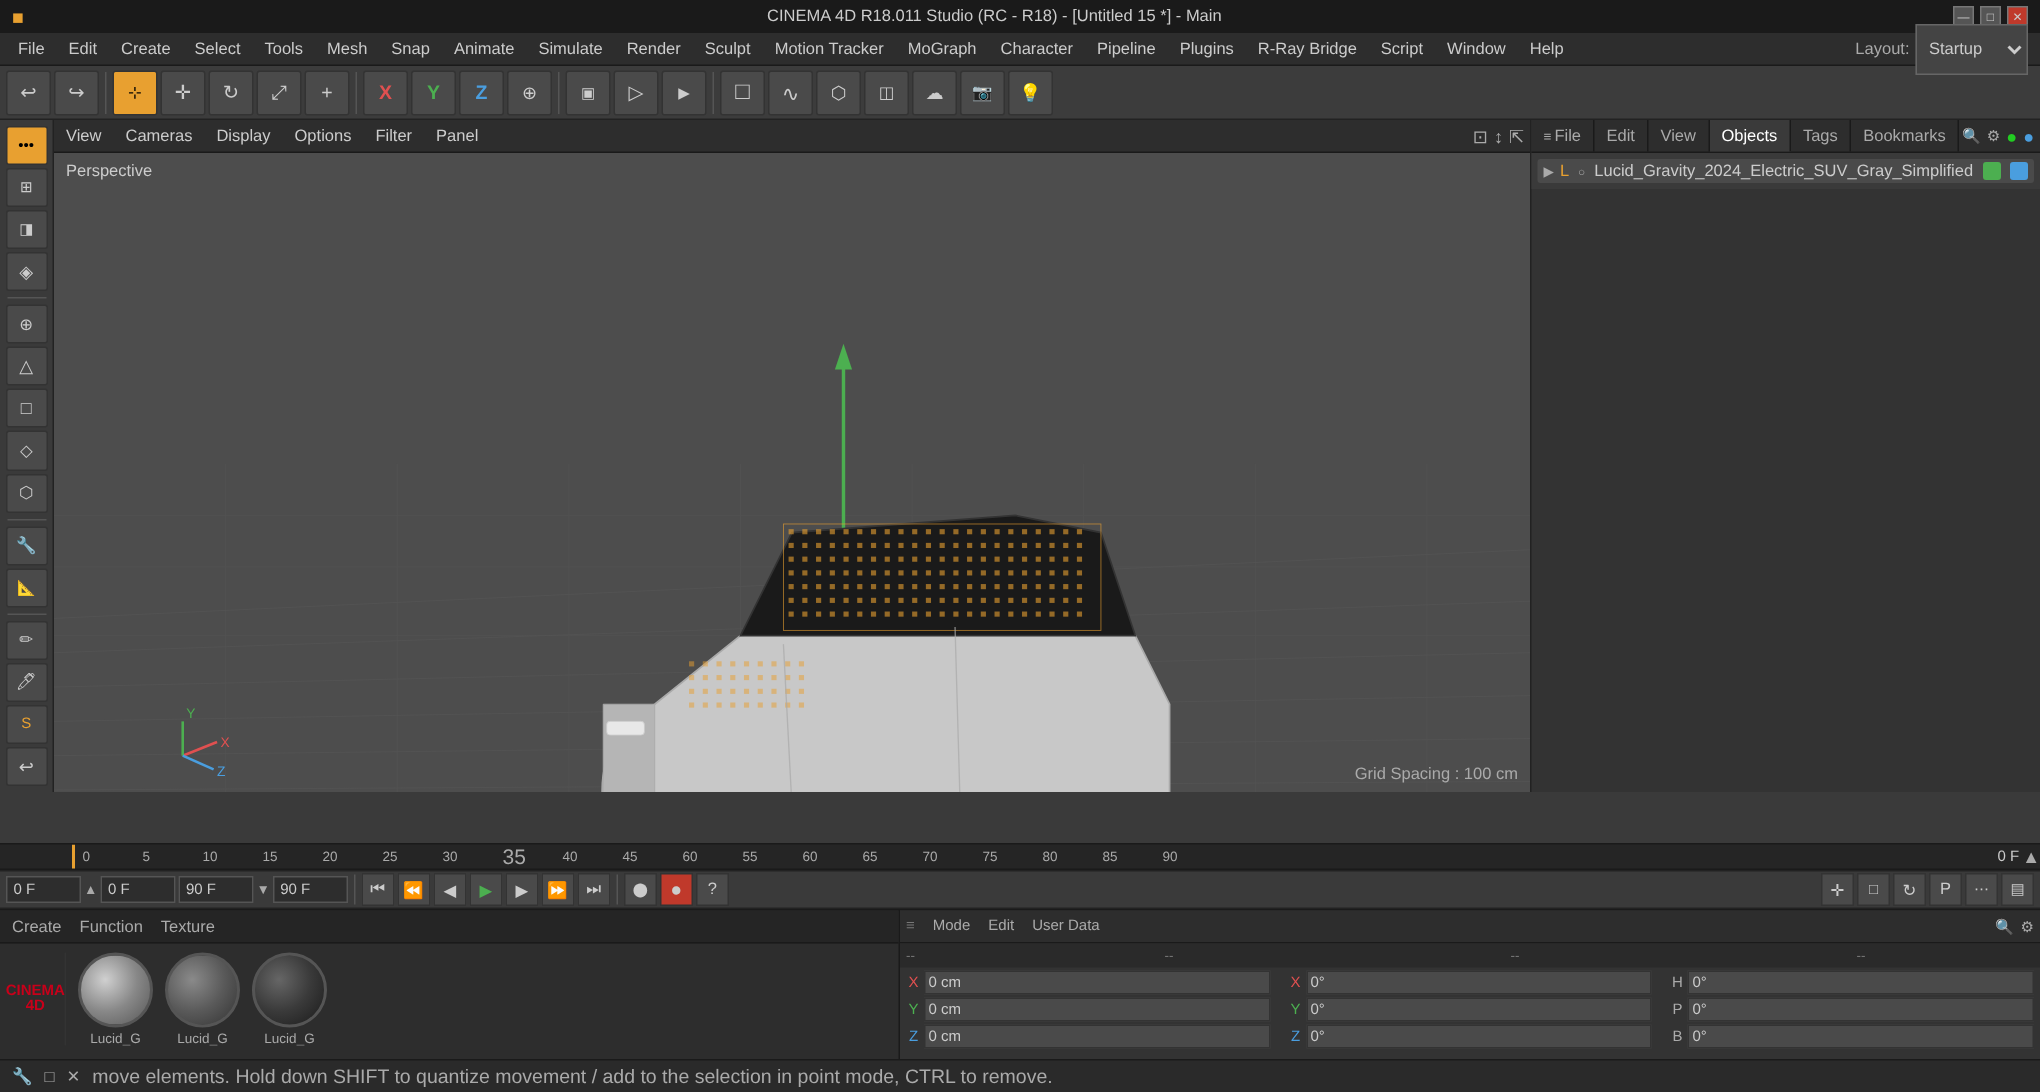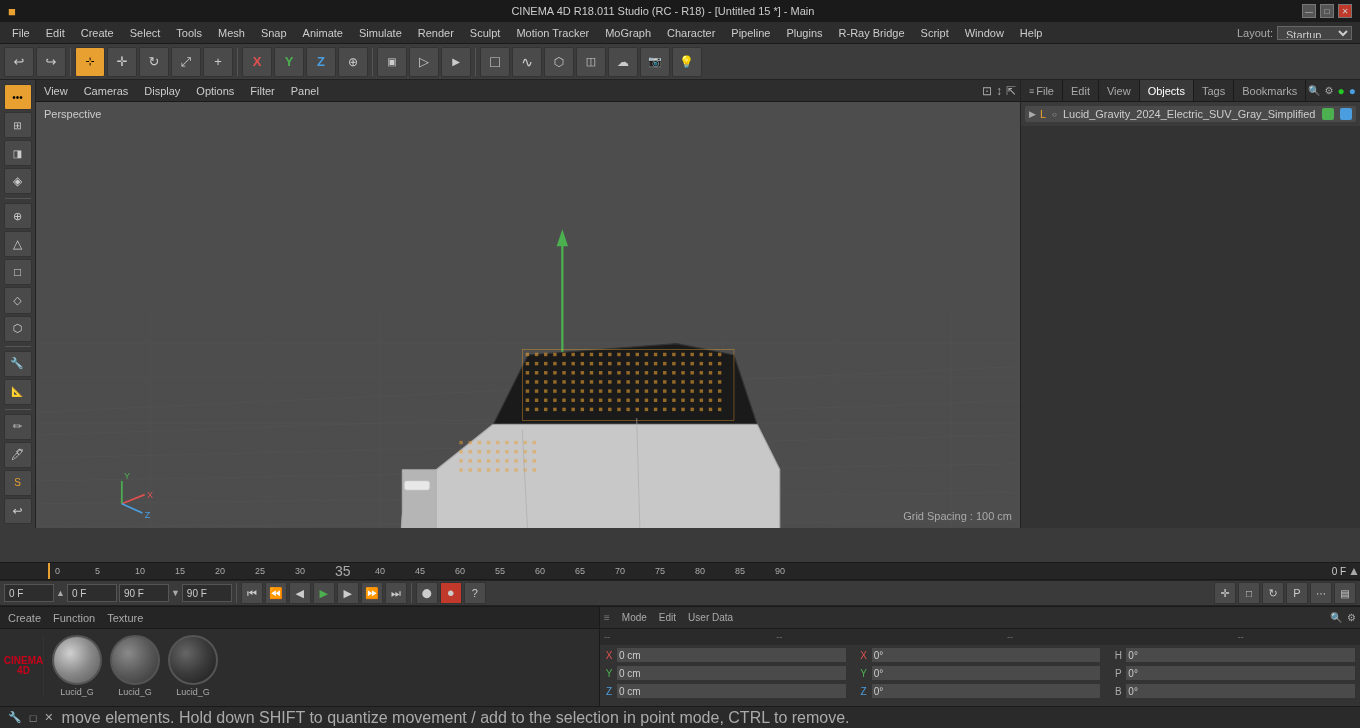--- a/index.html
+++ b/index.html
@@ -53,21 +53,21 @@
       height: 22px;
       display: flex; align-items: center;
     }
     .menu-separator { flex: 1; }
     .layout-area {
       display: flex; align-items: center; gap: 4px; margin-right: 4px;
     }
     .layout-label { color: #aaa; }
     .layout-select {
       background: #444; color: #ccc; border: 1px solid #666;
-      padding: 1px 4px; font-size: 11px; height: 14px;
+      padding: 1px 4px; font-size: 11px; height: 34px;
     }
 
     
     #toolbar {
       background: #3c3c3c;
       height: 36px;
       display: flex;
       align-items: center;
       padding: 0 4px;
       gap: 2px;
@@ -950,15 +950,15 @@
         </div>
 
       </div>
     </div>
   </div>
 
   <div id="bottom-bar" style="position:absolute; bottom:0; left:0; width:1360px; height:22px; background:#2a2a2a; display:flex; align-items:center; padding:0 8px; gap:8px; border-top:1px solid #1a1a1a;">
     <span style="color:#aaa; cursor:pointer; font-size:11px;">🔧</span>
     <span style="color:#aaa; cursor:pointer; font-size:11px;">□</span>
     <span style="color:#aaa; cursor:pointer; font-size:11px;">✕</span>
-    <span style="color:#aaa; font-size:16px;">move elements. Hold down SHIFT to quantize movement / add to the selection in point mode, CTRL to remove.</span>
+    <span style="color:#aaa; font-size:13px;">move elements. Hold down SHIFT to quantize movement / add to the selection in point mode, CTRL to remove.</span>
   </div>
 </div>
 
 </body></html>

